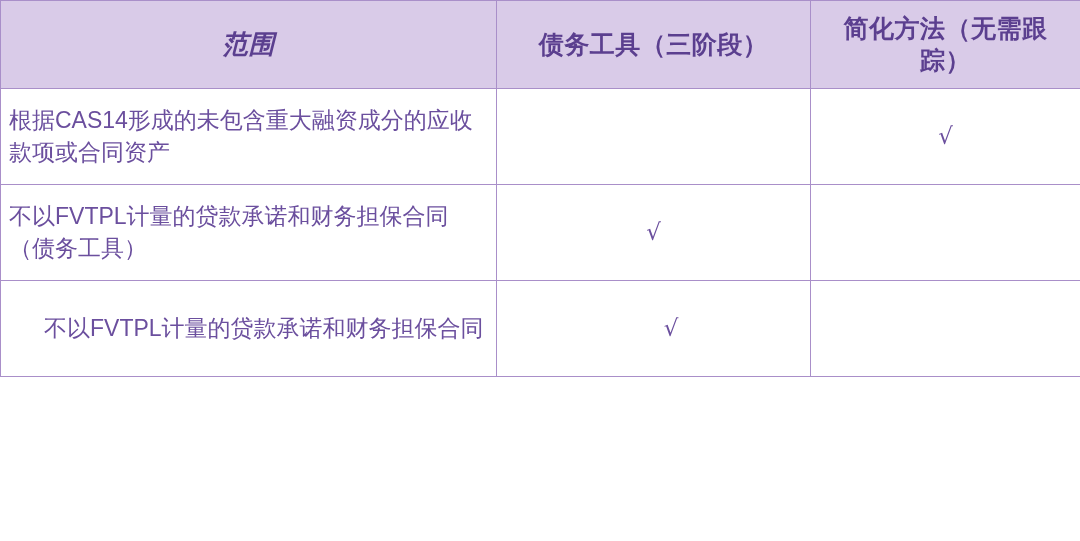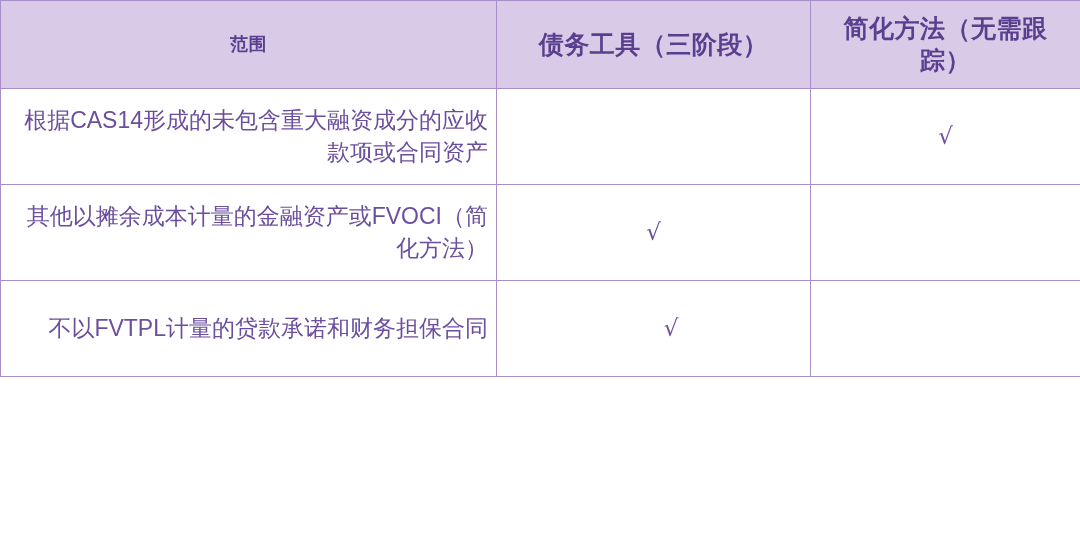--- a/index.html
+++ b/index.html
@@ -38,30 +38,31 @@
     background: #d9cbe8;
     color: #5b3f8f;
     font-weight: bold;
     font-size: 25px;
     line-height: 1.25;
     text-align: center;
     height: 88px;
     letter-spacing: 0.5px;
   }
   table.matrix thead th.scope-head {
-    font-size: 18px;
+    font-size: 26px;
+    font-style: italic;
   }
   table.matrix tbody td {
     color: #6b4f9e;
     font-size: 23px;
     line-height: 1.35;
     background: #ffffff;
   }
   td.scope-cell {
-    text-align: right;
+    text-align: left;
     padding-left: 10px;
     padding-right: 6px;
   }
   td.center-cell {
     text-align: center;
     font-size: 23px;
   }
   td.mark-cell {
     text-align: center;
     font-size: 34px;
@@ -95,21 +96,21 @@
         <th>简化方法（无需跟踪）</th>
       </tr>
     </thead>
     <tbody>
       <tr class="r1">
         <td class="scope-cell">根据CAS14形成的未包含重大融资成分的应收款项或合同资产</td>
         <td class="blank-cell"></td>
         <td class="mark-cell">√</td>
       </tr>
       <tr class="r4">
-        <td class="scope-cell">其他以摊余成本计量的金融资产或FVOCI（简化方法）</td>
+        <td class="scope-cell">不以FVTPL计量的贷款承诺和财务担保合同（债务工具）</td>
         <td class="mark-cell">√</td>
         <td class="blank-cell"></td>
       </tr>
       <tr class="r5">
         <td class="scope-cell">不以FVTPL计量的贷款承诺和财务担保合同</td>
         <td class="mark-cell">√</td>
         <td class="blank-cell"></td>
       </tr>
     </tbody>
   </table>

